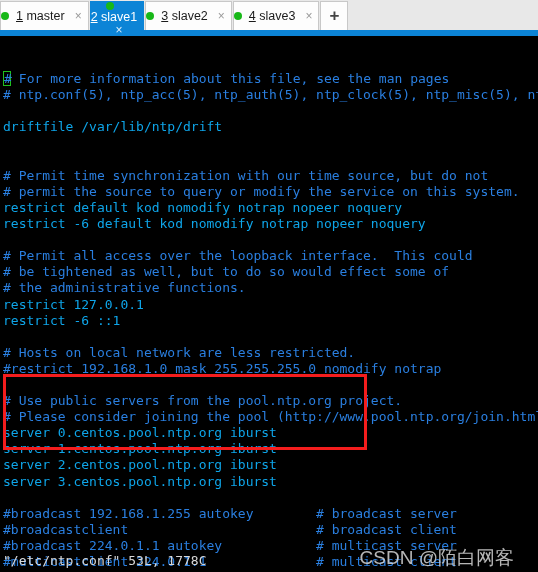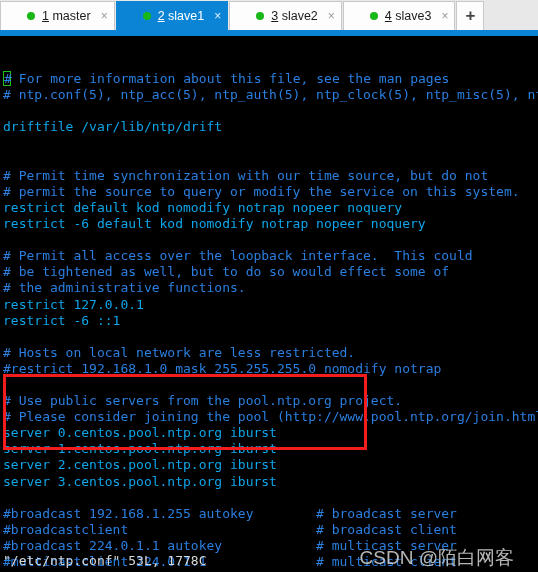--- a/index.html
+++ b/index.html
@@ -26,30 +26,31 @@
   }
   .tab {
     height: 29px;
     display: flex;
     align-items: center;
     box-sizing: border-box;
     background: #fdfdfd;
     border: 1px solid #c8c8c8;
     border-bottom: none;
     margin-right: 1px;
-    padding: 0 6px 0 26px;
+    padding: 0 6px 0 0;
     font-size: 12.5px;
     color: #1b1b1b;
     white-space: nowrap;
     cursor: default;
   }
   .tab.active {
     background: #0c84d6;
     border-color: #0c84d6;
     color: #ffffff;
+    flex-direction: column;
   }
   .tab .dot {
     width: 8px;
     height: 8px;
     border-radius: 50%;
     background: #18b818;
     margin-right: 7px;
     flex: 0 0 auto;
   }
   .tab .tab-label {

